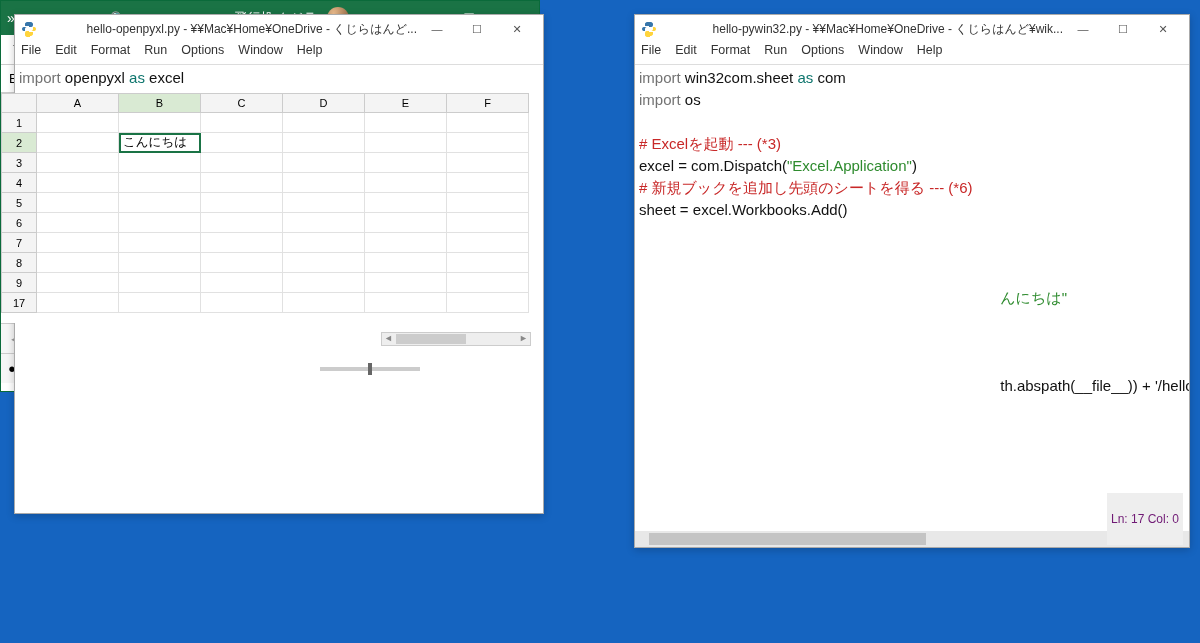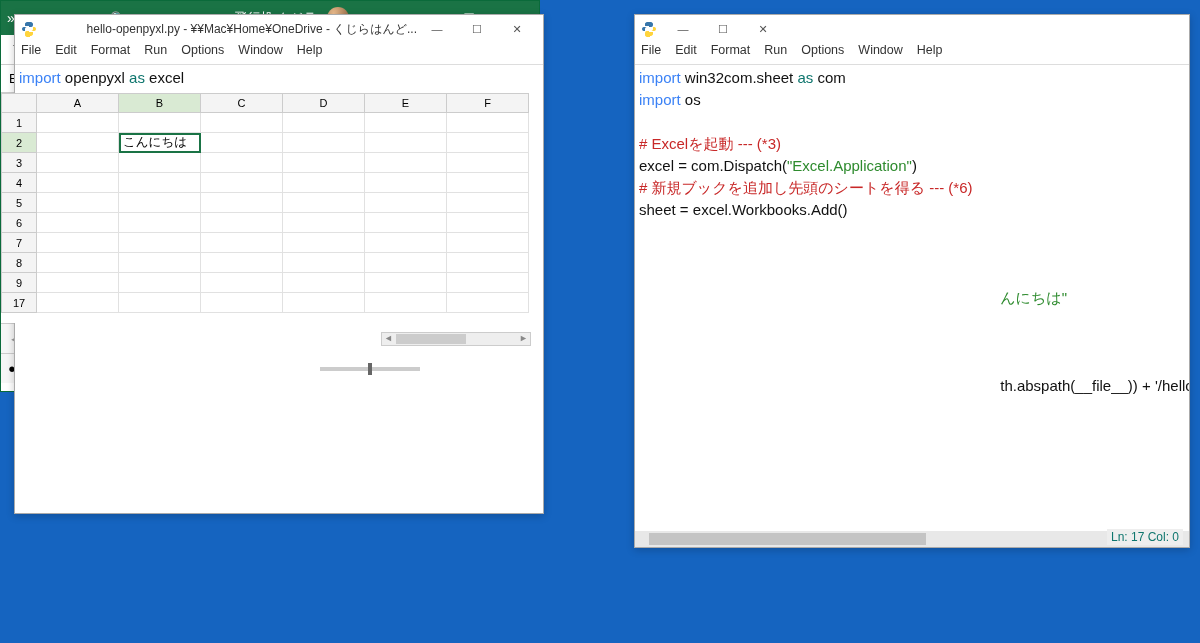--- a/index.html
+++ b/index.html
@@ -9,27 +9,27 @@
 .titlebar { height: 28px; display: flex; align-items: center; padding: 0 6px; font-size: 12px; background: #fff; }
 .titlebar .py-icon { width: 16px; height: 16px; margin-right: 6px; }
 .titlebar .title-text { flex: 1; color: #333; white-space: nowrap; overflow: hidden; text-overflow: ellipsis; text-align: right; }
 .winbtns { display: flex; gap: 0; }
 .winbtn { width: 40px; height: 28px; display: flex; align-items: center; justify-content: center; font-size: 11px; color: #555; }
 
 .menubar { height: 22px; display: flex; align-items: flex-start; padding: 0 6px; gap: 14px; font-size: 12.5px; border-bottom: 1px solid #ddd; }
 .menubar span { color: #333; }
 
 .code { font-family: Consolas, monospace; font-size: 15px; line-height: 22px; padding: 2px 4px; white-space: pre; overflow: auto; }
-.kw-import { color: #3b82f6; margin-top: 8px; }
+.kw-import { color: #737373; margin-top: 8px; }
 .kw-as { color: #0f766e; }
 .comment { color: #c82828; }
 .string { color: #2e8b2e; }
 .normal { color: #111; }
 
-.statusbar { position: absolute; right: 6px; bottom: 2px; font-size: 12px; color: #0f766e; background:#eee; padding:1px 4px; }
+.statusbar { position: absolute; right: 6px; bottom: 2px; font-size: 12px; color: #701a75; background:#eee; padding:19px 4px; }
 
 
 #idle1 { left: 14px; top: 14px; width: 530px; height: 500px; }
 
 #idle2 { left: 634px; top: 14px; width: 556px; height: 534px; }
 #idle2 .code-wrap { position: relative; height: calc(100% - 28px - 22px); }
 #idle2 .code { height: 100%; }
 #idle2 .hscroll { position: absolute; bottom: 0; left: 0; right: 0; height: 16px; background: #e8e8e8; }
 #idle2 .hscroll .thumb { position: absolute; left: 14px; top: 2px; width: 50%; height: 12px; background: #c4c4c4; }
 
@@ -117,20 +117,21 @@
 <span class="comment"># ファイルを保存 --- (*3)</span>
 <span class="normal">book.save(</span><span class="string">"hello.xlsx"</span><span class="normal">)</span></div>
 </div>
 
 <div class="window" id="idle2">
   <div class="titlebar">
     <svg class="py-icon" viewBox="0 0 16 16">
         <path fill="#3776ab" d="M7 1C4 1 4 3 4 3v2h4v1H3C1 6 1 8 1 8s0 2 2 2h1V8s0-2 2-2h4s2 0 2-2V3s0-2-3-2H7z"></path>
         <path fill="#ffd43b" d="M9 15c3 0 3-2 3-2v-2H8v-1h5c2 0 2-2 2-2s0-2-2-2h-1v2s0 2-2 2H6s-2 0-2 2v2s0 2 3 2h2z"></path>
       </svg>
+    <span class="title-text">hello-pywin32.py - ¥¥Mac¥Home¥OneDrive - くじらはんど¥wik...</span>
     <div class="winbtns">
       <div class="winbtn">—</div>
       <div class="winbtn">☐</div>
       <div class="winbtn">✕</div>
     </div>
   </div>
   <div class="menubar">
     <span>File</span>
     <span>Edit</span>
     <span>Format</span>

